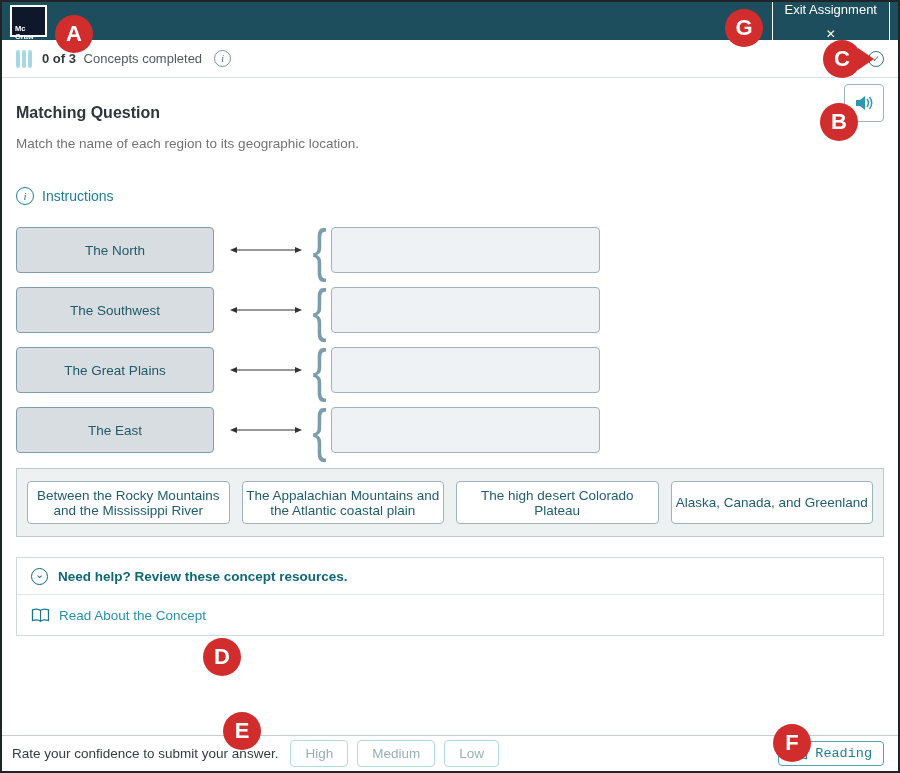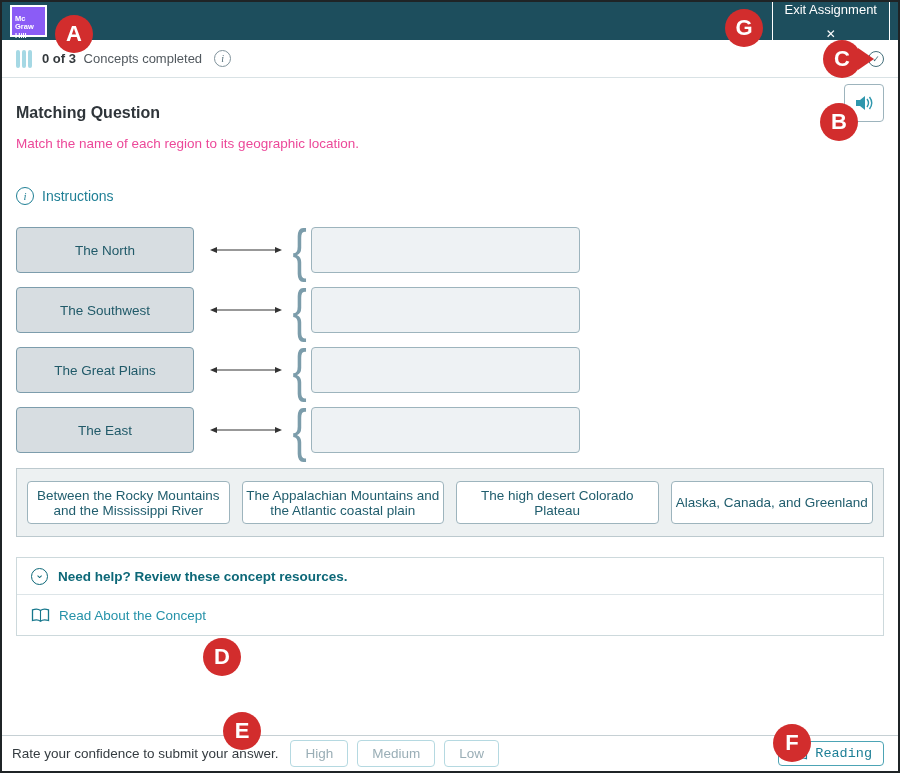--- a/index.html
+++ b/index.html
@@ -5,23 +5,23 @@
   * { box-sizing: border-box; margin: 0; padding: 0; }
   html,body { width:900px; height:773px; }
   body { font-family: "Liberation Sans", "DejaVu Sans", sans-serif; background:#fff; }
 
   .page { position:relative; width:900px; height:773px; background:#fff;
           border:2px solid #1f2426; overflow:hidden; }
 
   
   .topbar { height:38px; background:#1d4e5d; display:flex; align-items:center;
             justify-content:space-between; padding:0 8px; }
-  .mh-logo { width:37px; height:32px; background:#8b5cf6; border:2px solid #fff;
+  .mh-logo { width:37px; height:32px; background:#0f172a; border:2px solid #fff;
              color:#fff; font-size:7.5px; font-weight:bold; line-height:1.1;
-             padding:8px 0 0 3px; letter-spacing:0; }
+             padding:18px 0 0 3px; letter-spacing:0; }
   .mh-logo div { white-space:nowrap; }
   .exit-btn { display:flex; align-items:center; gap:10px; background:transparent;
               border:1px solid #fff; border-radius:4px; color:#fff; font-size:13px;
               padding:5px 12px; cursor:pointer; font-family:inherit;flex-direction:column; }
   .exit-btn .x { font-size:12px; }
 
   
   .progress-row { height:38px; display:flex; align-items:center; padding:12px 14px;
                   border-bottom:1px solid #d9e2e5; background:#fff; }
   .bars-icon { display:flex; gap:2px; margin-right:10px; }
@@ -33,35 +33,35 @@
                  display:inline-flex; align-items:center; justify-content:center;
                  margin-left:12px; cursor:pointer; }
   .timer-wrap { margin-left:auto; display:flex; align-items:center; }
   .timer-icon { width:16px; height:16px; border:1px solid #45707c; border-radius:50%;
                 color:#45707c; font-size:9px; display:inline-flex; align-items:center;
                 justify-content:center; cursor:pointer; }
 
   
   .main { padding:10px 14px 0 14px; position:relative; }
   .q-title { font-size:16px; font-weight:bold; color:#2f353a; margin-top:16px; }
-  .q-prompt { font-size:13.5px; color:#ec4899; margin-top:14px; }
+  .q-prompt { font-size:13.5px; color:#737373; margin-top:14px; }
   .audio-btn { position:absolute; top:-32px; right:14px; width:40px; height:38px;
                background:#fff; border:1px solid #9db4bd; border-radius:4px;
                display:flex; align-items:center; justify-content:center; cursor:pointer; }
   .instructions { display:flex; align-items:center; gap:8px; margin-top:36px;
                   background:none; border:none; cursor:pointer; font-family:inherit; }
   .instructions .i-ic { width:18px; height:18px; border:1.4px solid #1f7f95; border-radius:50%;
                   color:#1f7f95; font-size:11px; font-style:italic; font-family:"Liberation Serif",serif;
                   display:inline-flex; align-items:center; justify-content:center; }
   .instructions .i-label { font-size:14px; color:#1f7f95; }
 
   
   .match-area { margin-top:22px; }
   .match-row { display:flex; align-items:center; margin-bottom:14px; height:46px; }
-  .src-box { width:178px; height:46px; background:#d7dde1; border:1px solid #7d9dac;
+  .src-box { width:198px; height:46px; background:#d7dde1; border:1px solid #7d9dac;
              border-radius:4px; color:#215a69; font-size:13.5px; display:flex;
              align-items:center; justify-content:center; cursor:grab; font-family:inherit; }
   .arrow { margin:0 8px 0 16px; display:flex; align-items:center; }
   .brace { font-size:57px; font-weight:300; color:#7c9dab; line-height:46px;
            transform:scaleX(.75); margin-right:2px; user-select:none; }
   .drop-zone { width:269px; height:46px; background:#eef2f4; border:1px solid #9db4bd;
                border-radius:4px; }
 
   
   .bank { margin-top:15px; background:#edf1f2; border:1px solid #bcc9ce;

